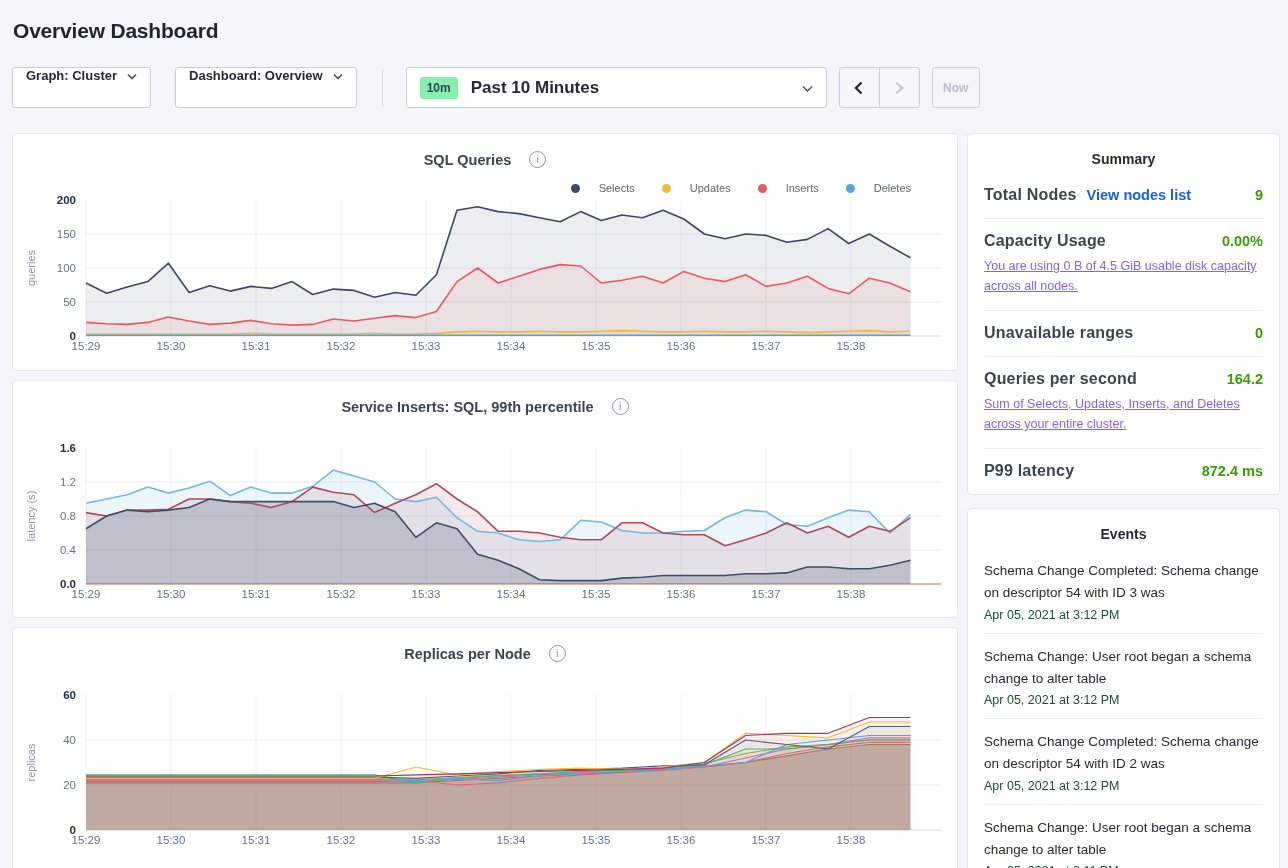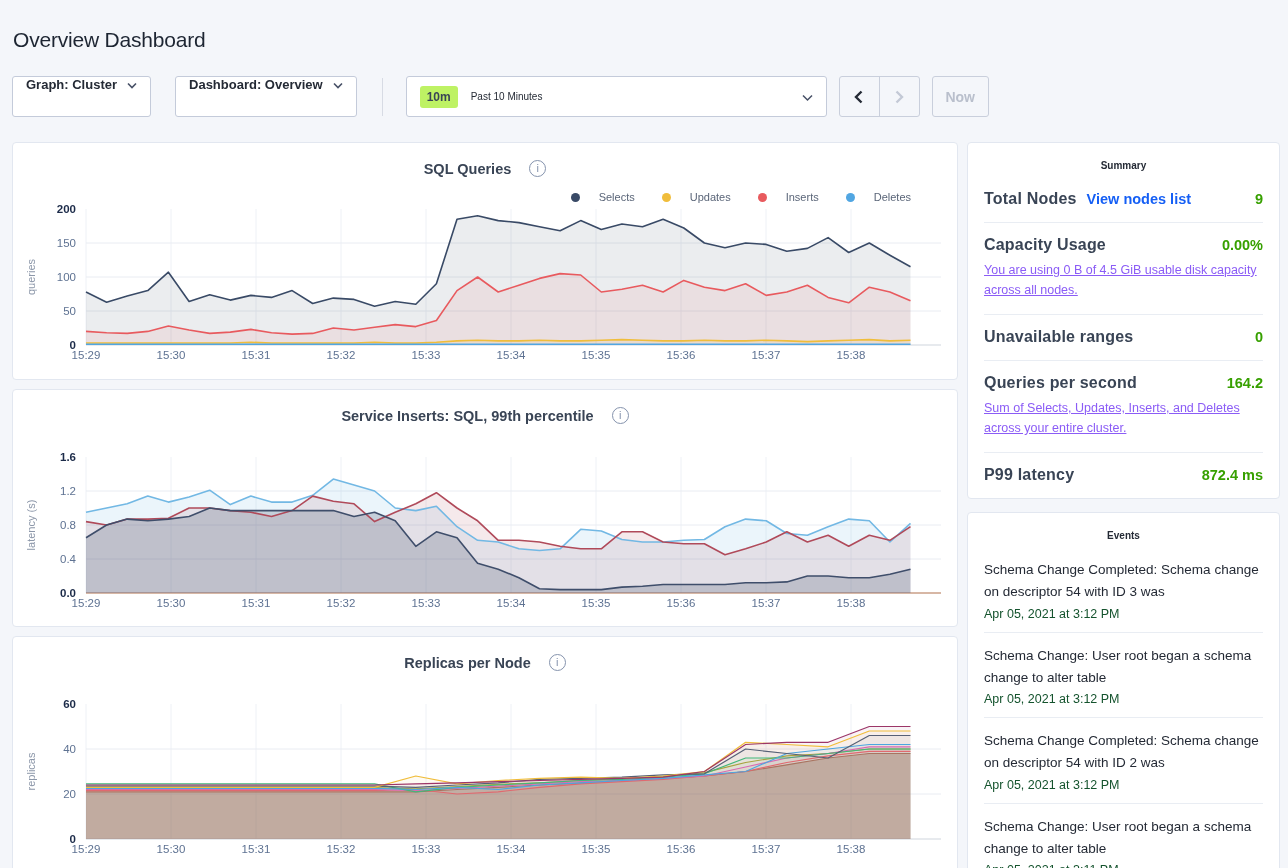--- a/index.html
+++ b/index.html
@@ -12,54 +12,54 @@
     --card-border:#e2e7f0;
   }
   html,body{margin:0;padding:0;}
   body{
     width:1288px;height:868px;overflow:hidden;
     background:#f4f6fa;
     font-family:"Liberation Sans", sans-serif;
     position:relative;
   }
   .page-title{
-    padding:28px 0 0 13px;
-    font-size:21px;font-weight:400;color:#1d2532;letter-spacing:-0.2px;
+    padding:19px 0 0 13px;
+    font-size:21px;font-weight:700;color:#1d2532;letter-spacing:-0.2px;
   }
   
   .toolbar{display:flex;align-items:center;margin:24px 12px 0 12px;height:41px;}
   .dropdown{
     display:flex;align-items:flex-start;gap:10px;background:#fff;
     border:1px solid #c4cbda;border-radius:3px;padding:0 13px;height:41px;
     font-size:13px;font-weight:700;color:var(--text-dark);cursor:pointer;box-sizing:border-box;
   }
   .dd1{margin-right:24px;}
   .chev{display:inline-block;}
   .v-divider{width:1px;height:38px;background:#d7dbe4;margin-left:25px;}
   .time-selector{
     margin-left:23px;width:421px;height:41px;background:#fff;
     border:1px solid #c4cbda;border-radius:3px;display:flex;align-items:center;
     padding:0 13px;box-sizing:border-box;gap:13px;cursor:pointer;
   }
   .time-badge{
-    background:#bef264;color:#394455;font-weight:700;font-size:12px;
+    background:#86efac;color:#394455;font-weight:700;font-size:12px;
     padding:4px 7px;border-radius:3px;
   }
-  .time-label{font-weight:400;font-size:10px;color:var(--text-dark);}
+  .time-label{font-weight:700;font-size:17px;color:var(--text-dark);}
   .time-chev{margin-left:auto;}
   .nav-group{
     margin-left:12px;display:flex;border:1px solid #c9cfdc;border-radius:3px;
     height:41px;box-sizing:border-box;
   }
   .nav-btn{width:39px;display:flex;align-items:center;justify-content:center;cursor:pointer;}
   .nav-btn + .nav-btn{border-left:1px solid #c9cfdc;}
   .now-btn{
-    margin-left:12px;width:57px;height:41px;border:1px solid #c9cfdc;border-radius:3px;
+    margin-left:12px;width:48px;height:41px;border:1px solid #c9cfdc;border-radius:3px;
     display:flex;align-items:center;justify-content:center;
-    color:#b9bfcc;font-weight:700;font-size:14px;box-sizing:border-box;
+    color:#b9bfcc;font-weight:700;font-size:12px;box-sizing:border-box;
   }
   
   .main{display:flex;margin:25px 8px 0 12px;gap:9px;align-items:flex-start;}
   .charts-col{width:946px;display:flex;flex-direction:column;gap:9px;}
   .card{background:#fff;border:1px solid var(--card-border);border-radius:4px;box-sizing:border-box;}
   .chart-card{height:238px;position:relative;}
   .chart-card.last{height:280px;}
   .chart-title-row{
     display:flex;justify-content:center;align-items:center;gap:18px;
     padding-top:17px;font-size:14.5px;font-weight:700;color:var(--title-blue);
@@ -72,21 +72,21 @@
   .legend{
     position:absolute;right:46px;top:48px;display:flex;gap:27px;
     font-size:11px;color:#5a6578;align-items:center;
   }
   .legend-item{display:flex;align-items:center;gap:19px;}
   .legend-dot{width:9px;height:9px;border-radius:50%;}
   svg.chart{position:absolute;left:0;}
   
   .side-col{width:313px;display:flex;flex-direction:column;}
   .panel{padding:0 16px;box-sizing:border-box;width:313px;}
-  .panel-title{text-align:center;font-weight:700;font-size:10px;color:var(--text-dark);padding:17px 0 6px;}
+  .panel-title{text-align:center;font-weight:700;font-size:14px;color:var(--text-dark);padding:17px 0 6px;}
   .summary-row{padding:13px 0 14px;border-bottom:1px solid #e9edf3;}
   .summary-row:last-child{border-bottom:none;}
   .summary-main{display:flex;align-items:baseline;}
   .summary-label{font-weight:700;font-size:16px;color:var(--title-blue);letter-spacing:0.2px;}
   .summary-link{color:var(--link);font-weight:700;font-size:14.5px;margin-left:10px;cursor:pointer;text-decoration:none;}
   .summary-value{margin-left:auto;font-weight:700;font-size:14.5px;color:var(--green);}
   .summary-sub{font-size:12.5px;color:#8b5cf6;line-height:1.6;margin-top:6px;text-decoration:underline;}
   .events-panel{margin-top:13px;min-height:430px;}
   .event-item{padding:12px 0 11px;border-bottom:1px solid #e9edf3;}
   .event-item:last-child{border-bottom:none;}

